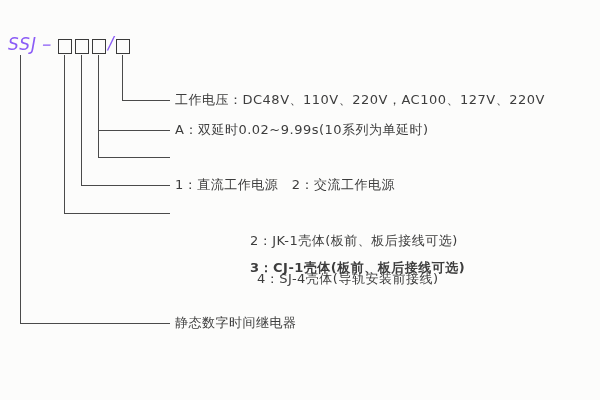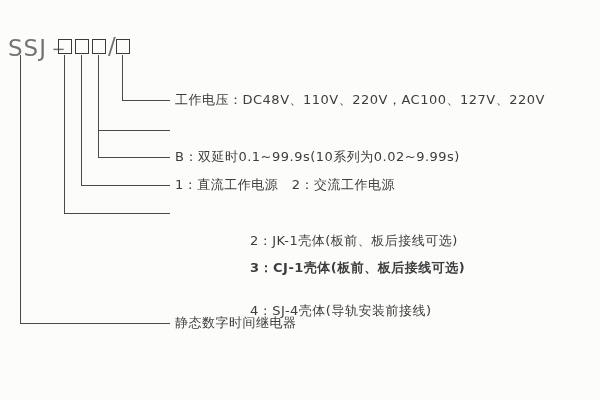--- a/index.html
+++ b/index.html
@@ -11,24 +11,25 @@
     position: relative;
     width: 600px;
     height: 400px;
     background: #fcfcfb;
     overflow: hidden;
     font-family: "DejaVu Sans", "Liberation Sans", sans-serif;
     color: #383838;
   }
   .model-text {
     position: absolute;
-    font-size: 23px;
+    font-size: 17px;
     letter-spacing: 1px;
-    color: #737373;
+    color: #8b5cf6;
     white-space: pre;
+    font-style: italic;
   }
   .placeholder-box {
     position: absolute;
     width: 12px;
     height: 13px;
     border: 1px solid #3a3a3a;
     background: transparent;
     box-sizing: content-box;
   }
   .connector-svg {
@@ -68,27 +69,27 @@
       <polyline points="64,55 64,213 170,213"></polyline>
       <polyline points="81,55 81,185 170,185"></polyline>
       <polyline points="98,55 98,157 170,157"></polyline>
       <polyline points="98,130 170,130"></polyline>
       <polyline points="122,55 122,100 170,100"></polyline>
     </g>
   </svg>
 
   <div class="legend-row" style="top:91px;">工作电压：DC48V、110V、220V，AC100、127V、220V</div>
 
+  <div class="legend-row" style="top:121px;">A：双延时0.02~9.99s(10系列为单延时)</div>
 
-  <div class="legend-row" style="top:148px;">B：双延时0.1~99.9s(10系列为0.02~9.99s)</div>
 
   <div class="legend-row" style="top:176px;">1：直流工作电源　2：交流工作电源</div>
 
 
   <div class="legend-row sub" style="top:232px;">2：JK-1壳体(板前、板后接线可选)</div>
 
   <div class="legend-row sub" style="top:259px;font-weight:bold;">3：CJ-1壳体(板前、板后接线可选)</div>
 
-  <div class="legend-row sub" style="top:302px;">4：SJ-4壳体(导轨安装前接线)</div>
+  <div class="legend-row sub" style="top:270px;margin-left:7px;">4：SJ-4壳体(导轨安装前接线)</div>
 
   <div class="legend-row" style="top:314px;text-align:right;">静态数字时间继电器</div>
 
 </div>
 
 </body></html>

